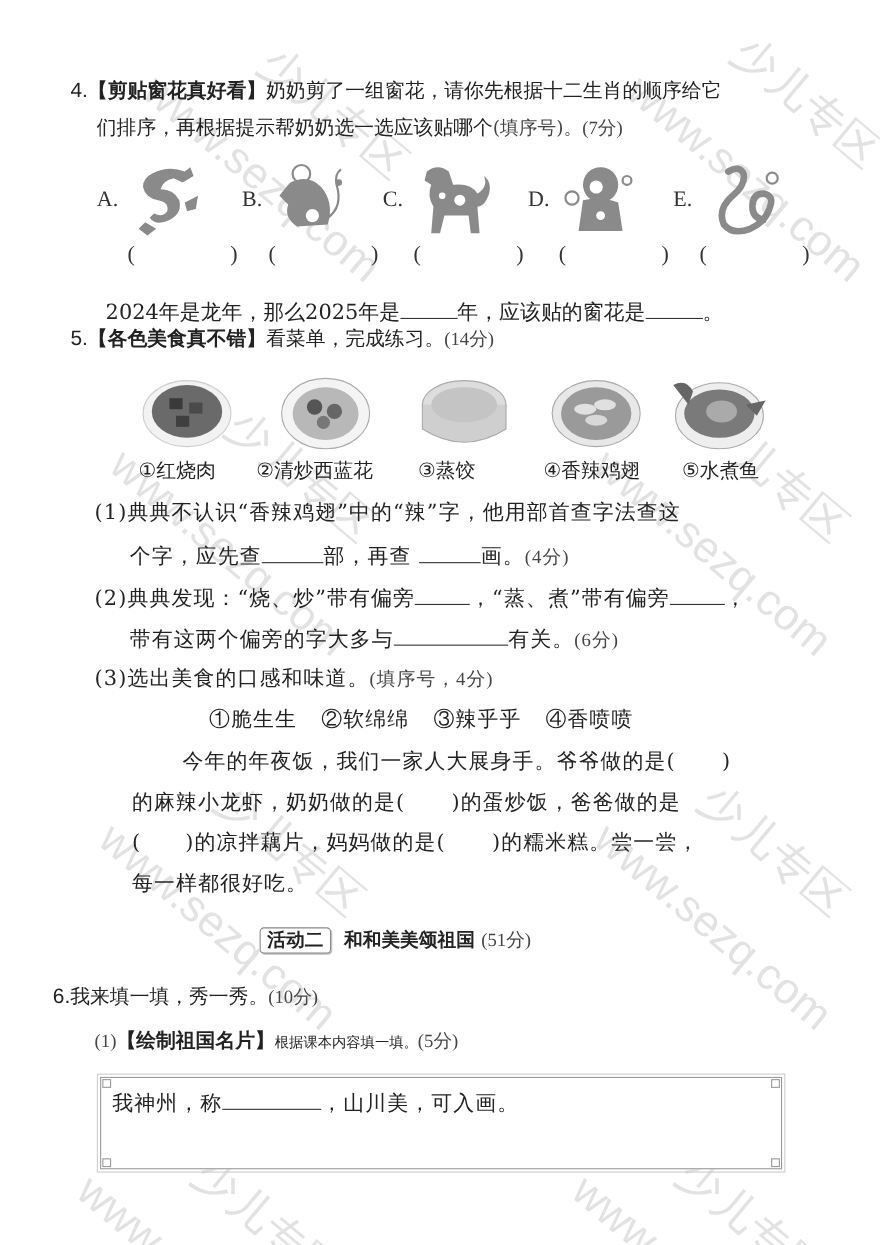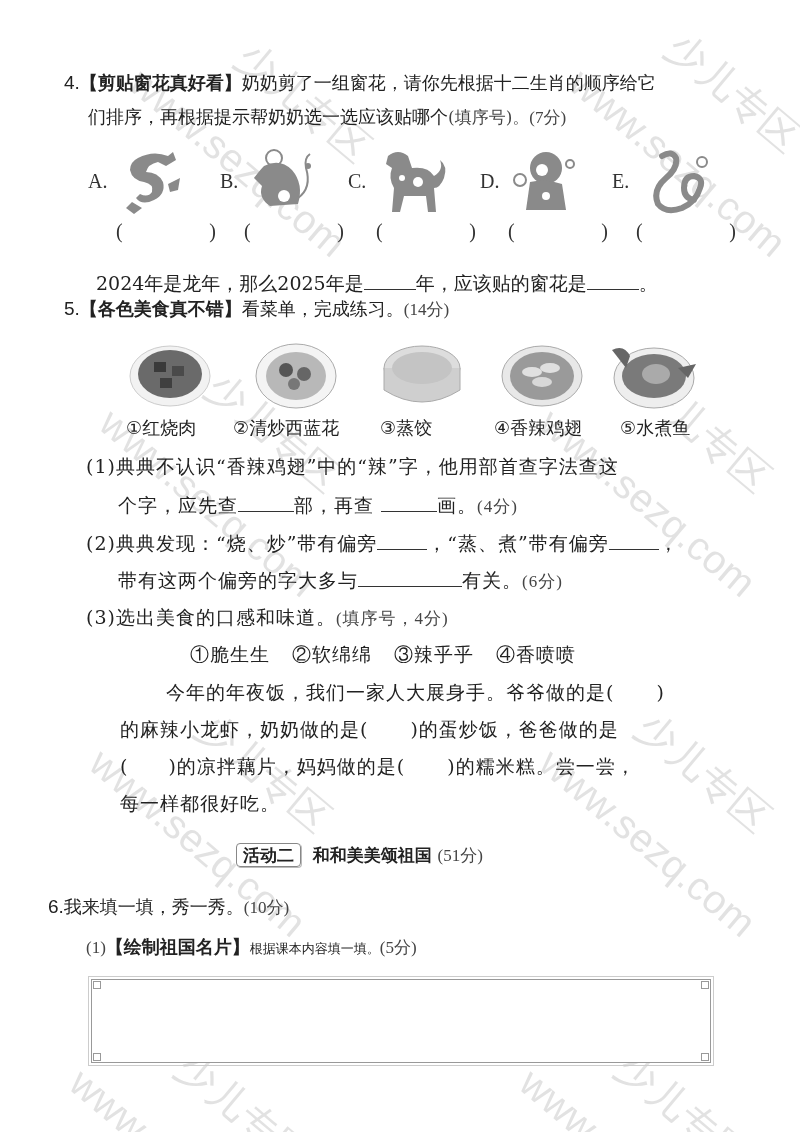--- a/index.html
+++ b/index.html
@@ -213,13 +213,16 @@
 </div>
 <div class="line qtitle" style="left:86px; top:934px;">
   <span class="pts">(1)</span><span style="font-weight:bold;">【绘制祖国名片】</span><span class="serif" style="font-size:13px;">根据课本内容填一填。</span><span class="pts">(5分)</span>
 </div>
 
 <div class="card">
   <div class="corner" style="left:1px; top:1px;"></div>
   <div class="corner" style="right:1px; top:1px;"></div>
   <div class="corner" style="left:1px; bottom:1px;"></div>
   <div class="corner" style="right:1px; bottom:1px;"></div>
+  <div class="line serif" style="left:10px; top:8px; font-size:19px; letter-spacing:1px;">
+    <span>我神州，称</span><span class="blank" style="width:90px;"></span><span>，山川美，可入画。</span>
+  </div>
 </div>
 
 </body></html>

